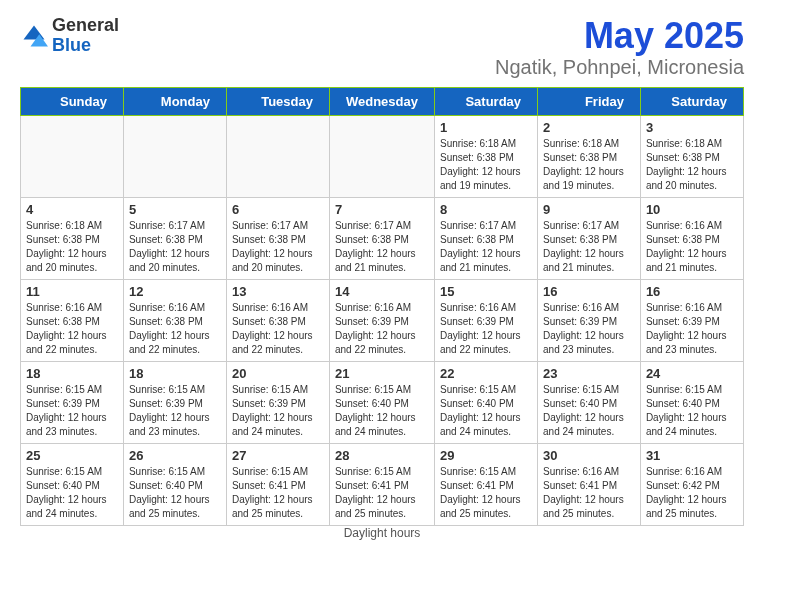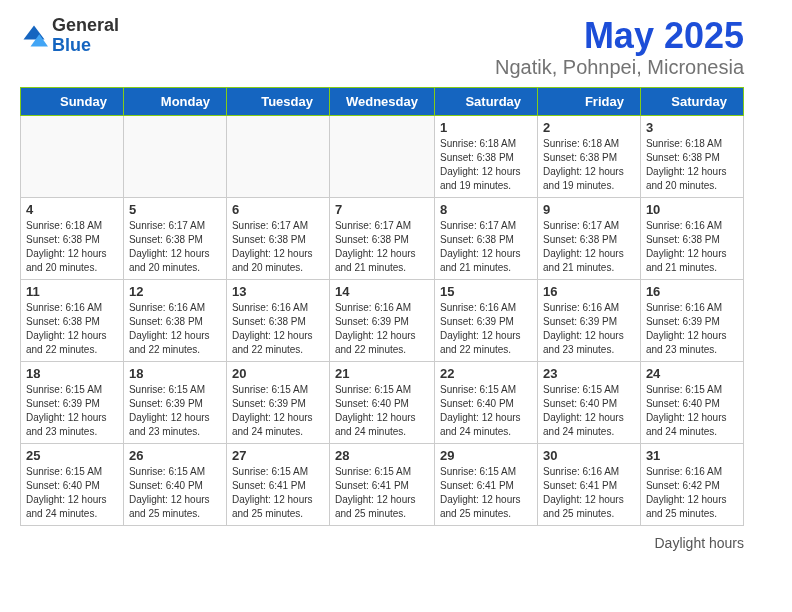--- a/index.html
+++ b/index.html
@@ -79,24 +79,24 @@
       font-weight: bold;
       display: block;
       margin-bottom: 2px;
     }
     .day-info {
       font-size: 10px;
       line-height: 1.4;
       color: #333;
     }
     .footer-note {
-      margin-top: 9px;
-      font-size: 14px;
+      margin-top: 0;
+      font-size: 12px;
       color: #555;
-      text-align: right;
+      text-align: center;
     }
   </style>
 </head>
 <body>
 
 <div class="page">
   <div class="header-row">
     <div class="logo">
       <svg class="logo-icon" viewBox="0 0 32 32">
         <polygon points="16,4 28,20 4,20" fill="#1565c0"></polygon>

